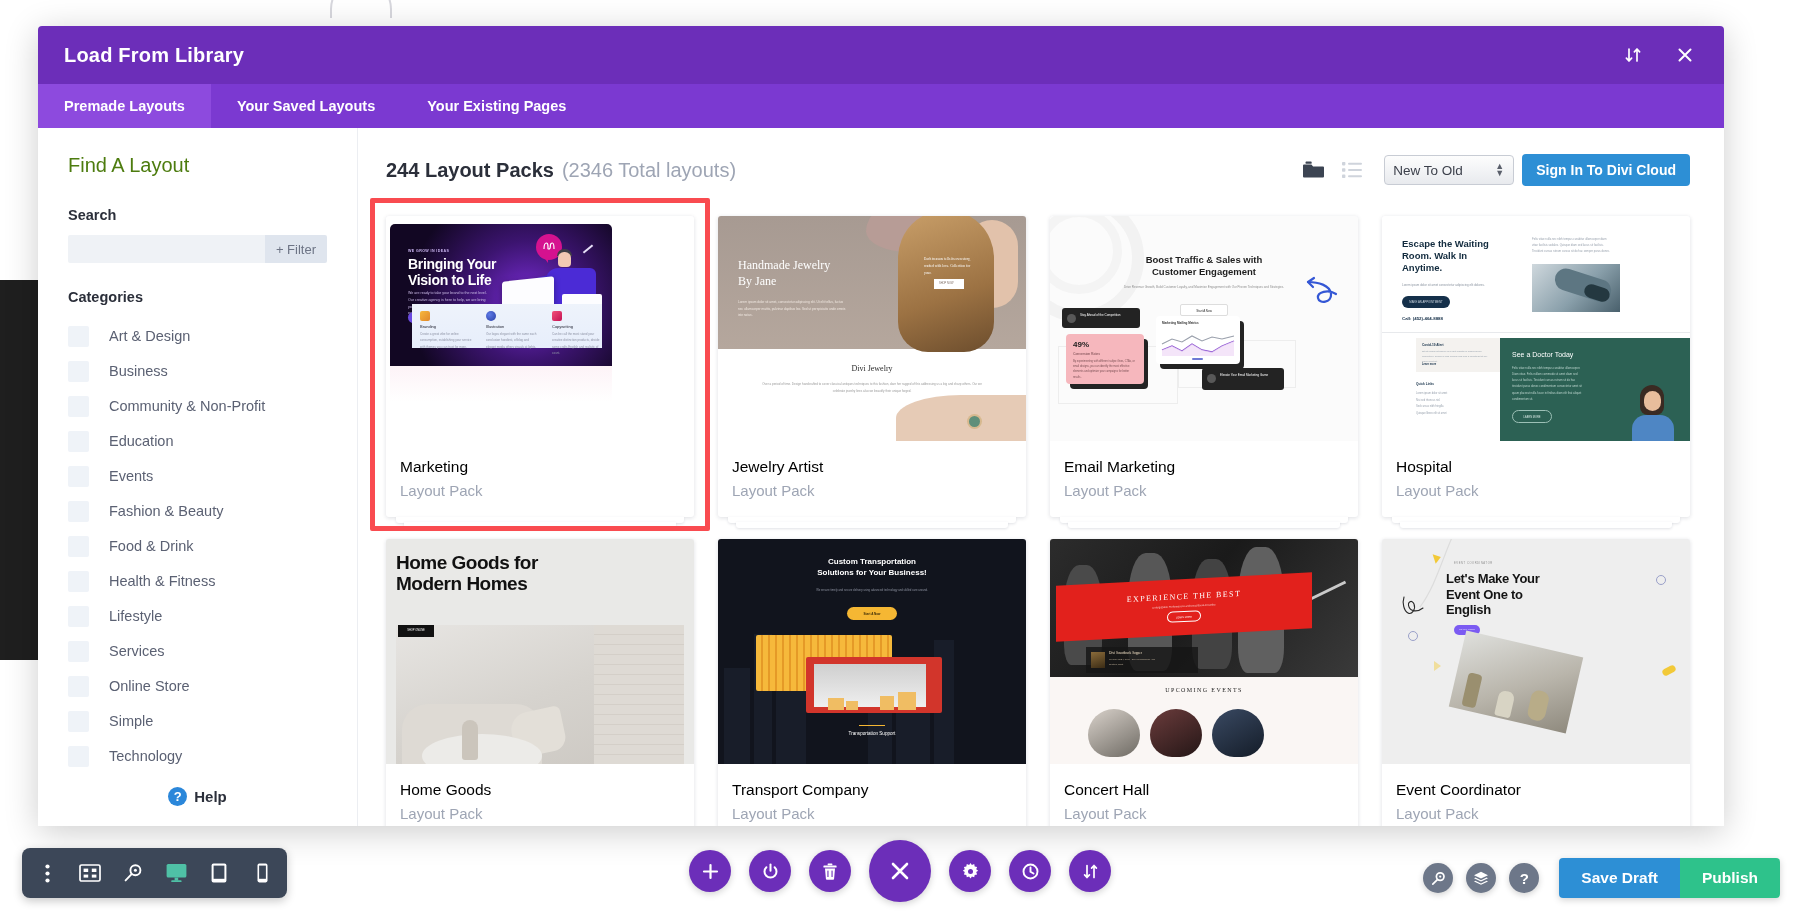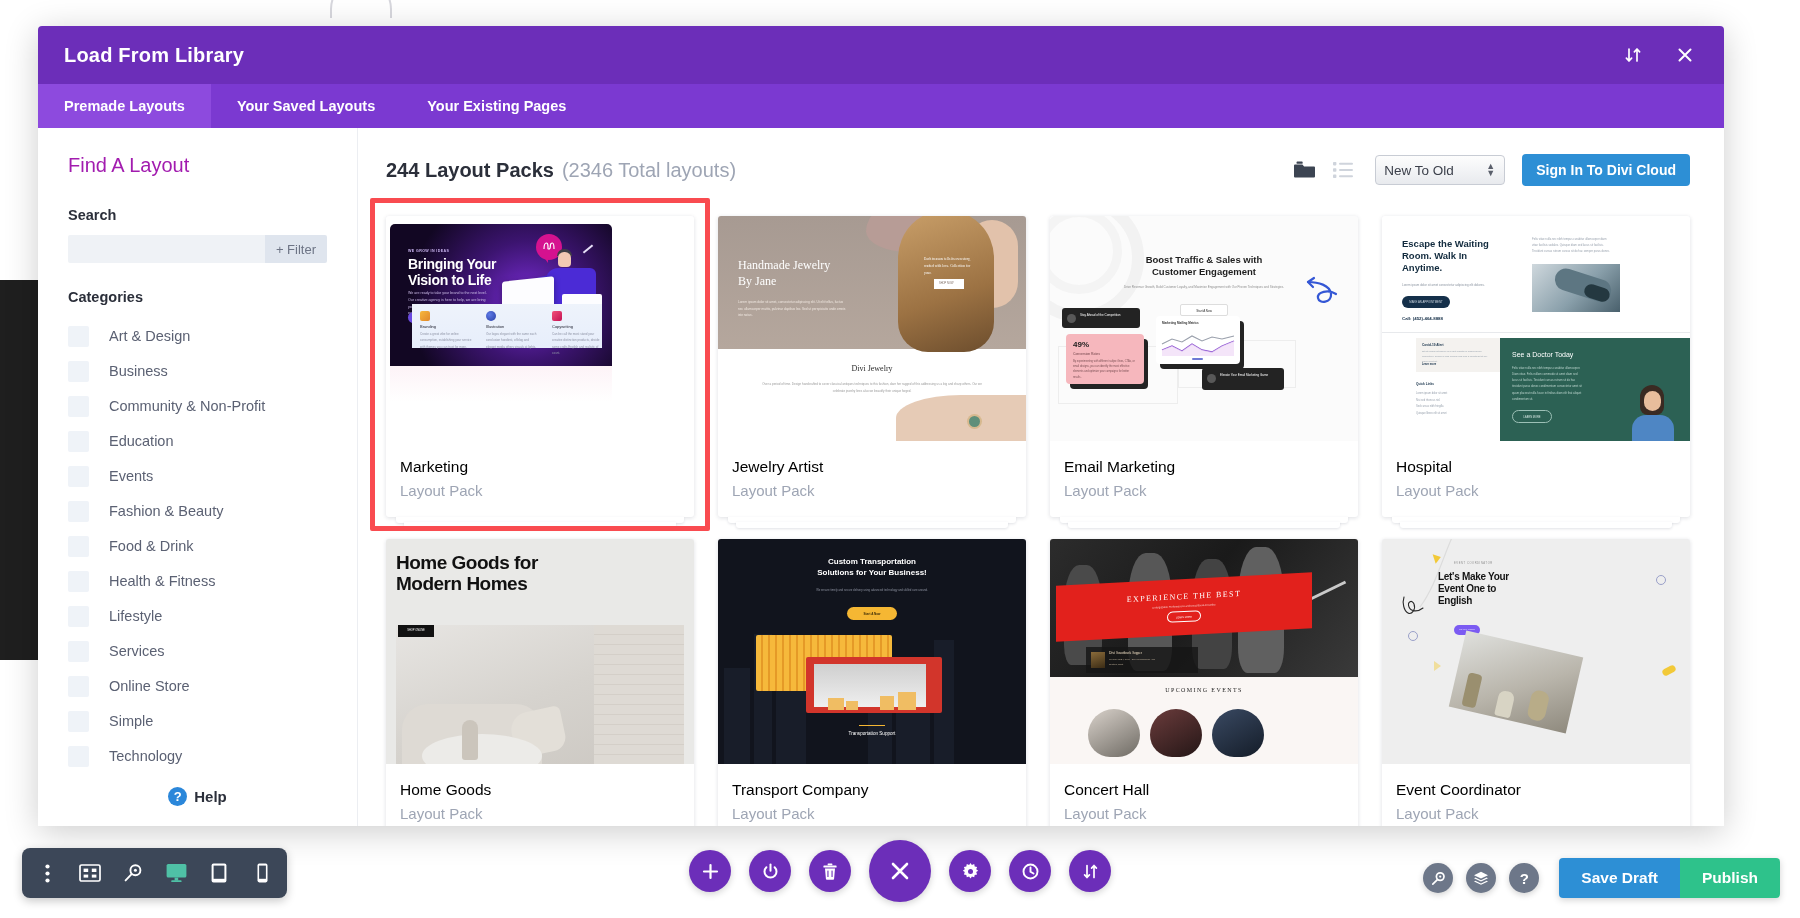--- a/index.html
+++ b/index.html
@@ -51,21 +51,21 @@
   .tab.active { background:#8d4ade; }
 
   
   .modal-body { flex:1 1 auto; display:flex; min-height:0; background:#fff; }
 
   
   .sidebar {
     flex:0 0 320px; border-right:1px solid #eceef2; padding:26px 30px 0 30px;
     display:flex; flex-direction:column; background:#fff; position:relative;
   }
-  .sidebar-title { font-size:20px; color:#a21caf; font-weight:400; margin-bottom:30px; }
+  .sidebar-title { font-size:20px; color:#4d7c0f; font-weight:400; margin-bottom:30px; }
   .sidebar-label { font-size:14.5px; color:#2b2f3a; font-weight:700; margin-bottom:12px; }
   .search-row { display:flex; height:28px; margin-bottom:26px; }
   .search-input {
     flex:1 1 auto; background:#eff2f6; border:none; outline:none;
     font-family:"Liberation Sans", sans-serif; font-size:13px; color:#5b6173;
     padding:0 8px; border-radius:2px 0 0 2px;
   }
   .filter-btn {
     flex:0 0 auto; background:#dfe5ee; color:#6d7485; font-size:13px;
     padding:0 11px; display:flex; align-items:center; cursor:pointer; border-radius:0 2px 2px 0;
@@ -95,21 +95,21 @@
   .head-spacer { flex:1 1 auto; }
   .view-icon { margin-left:18px; cursor:pointer; display:flex; align-items:center; }
   .sort-select {
     margin-left:22px; width:130px; height:30px; border-radius:4px;
     background:linear-gradient(#fdfdfd,#e8eaee); border:1px solid #c8ccd4;
     display:flex; align-items:center; padding:0 8px; cursor:pointer;
     font-size:13.5px; color:#3b3f4a; position:relative;
   }
   .sort-arrows { position:absolute; right:9px; display:flex; flex-direction:column; gap:2px; color:#5a5f6b; line-height:.6; font-size:9px;}
   .cloud-btn {
-    margin-left:17px; height:32px; background:#2d8fd5; color:#fff;
+    margin-left:8px; height:32px; background:#2d8fd5; color:#fff;
     border-radius:4px; display:flex; align-items:center; padding:0 14px;
     font-size:14px; font-weight:700; cursor:pointer; white-space:nowrap;
   }
 
   
   .grid-scroll { flex:1 1 auto; overflow:hidden; padding:30px 34px 0 28px; position:relative; }
   .grid { display:grid; grid-template-columns: repeat(4, 1fr); gap:22px 24px; }
   .card-wrap { position:relative; }
   .card-wrap.selected::after {
     content:""; position:absolute; left:-16px; top:-18px; right:-16px; bottom:-14px;
@@ -257,21 +257,21 @@
   .ch-red-b span{position:absolute;left:0;right:0;top:3.6px;text-align:center;font-size:2.4px;color:#fff;}
   .ch-bar{left:36px;top:108px;width:112px;height:26px;background:rgba(22,22,22,.82);}
   .ch-bar-ic{position:absolute;left:5px;top:5px;width:14px;height:16px;background:linear-gradient(160deg,#8a6b3a,#3b2c15);}
   .ch-bar-t{position:absolute;left:23px;top:4px;font-size:3.4px;color:#f0dfc4;font-family:"Liberation Serif",serif;}
   .ch-bar-s{position:absolute;left:23px;top:11px;width:82px;font-size:2.4px;color:#bcae98;line-height:2;}
   .ch-up{left:0;right:0;top:148px;text-align:center;font-size:6px;color:#1d1d1d;letter-spacing:1.4px;font-family:"Liberation Serif",serif;}
   .ch-circ{position:absolute;top:170px;width:52px;height:48px;border-radius:26px 26px 22px 22px;overflow:hidden;}
 
   
   .ev-bg{inset:0;background:#eeeeee;}
-  .ev-h1{left:56px;top:32px;width:120px;font-size:10px;color:#141414;line-height:1.2;letter-spacing:-.3px;}
+  .ev-h1{left:64px;top:32px;width:120px;font-size:13px;color:#141414;line-height:1.2;letter-spacing:-.3px;}
   .ev-eyebrow{left:72px;top:23px;font-size:2.6px;color:#8b8b8b;letter-spacing:.6px;}
   .ev-btn{left:72px;top:86px;width:26px;height:10px;border-radius:5px;background:#7b5bf2;}
   .ev-btn span{position:absolute;left:0;right:0;top:3.2px;text-align:center;font-size:2.4px;color:#e0d8ff;}
   .ev-ring{position:absolute;width:10px;height:10px;border-radius:50%;border:1.4px solid #9aa0c9;}
   .ev-tri{position:absolute;width:0;height:0;border-left:7px solid #f2c938;border-top:5px solid transparent;border-bottom:5px solid transparent;}
   .ev-tri-o{position:absolute;width:0;height:0;border-left:7px solid transparent;border-top:5px solid transparent;border-bottom:5px solid transparent;}
   .ev-photo{left:74px;top:104px;width:120px;height:78px;background:linear-gradient(150deg,#dfe0dd,#b9b5ab 55%,#8f8a7e);transform:rotate(13deg);overflow:hidden;}
   .ev-squig{position:absolute;left:18px;top:56px;width:34px;height:22px;}
   .ev-band{position:absolute;right:14px;top:128px;width:14px;height:7px;border-radius:4px;background:#f2c938;transform:rotate(-28deg);}
 

